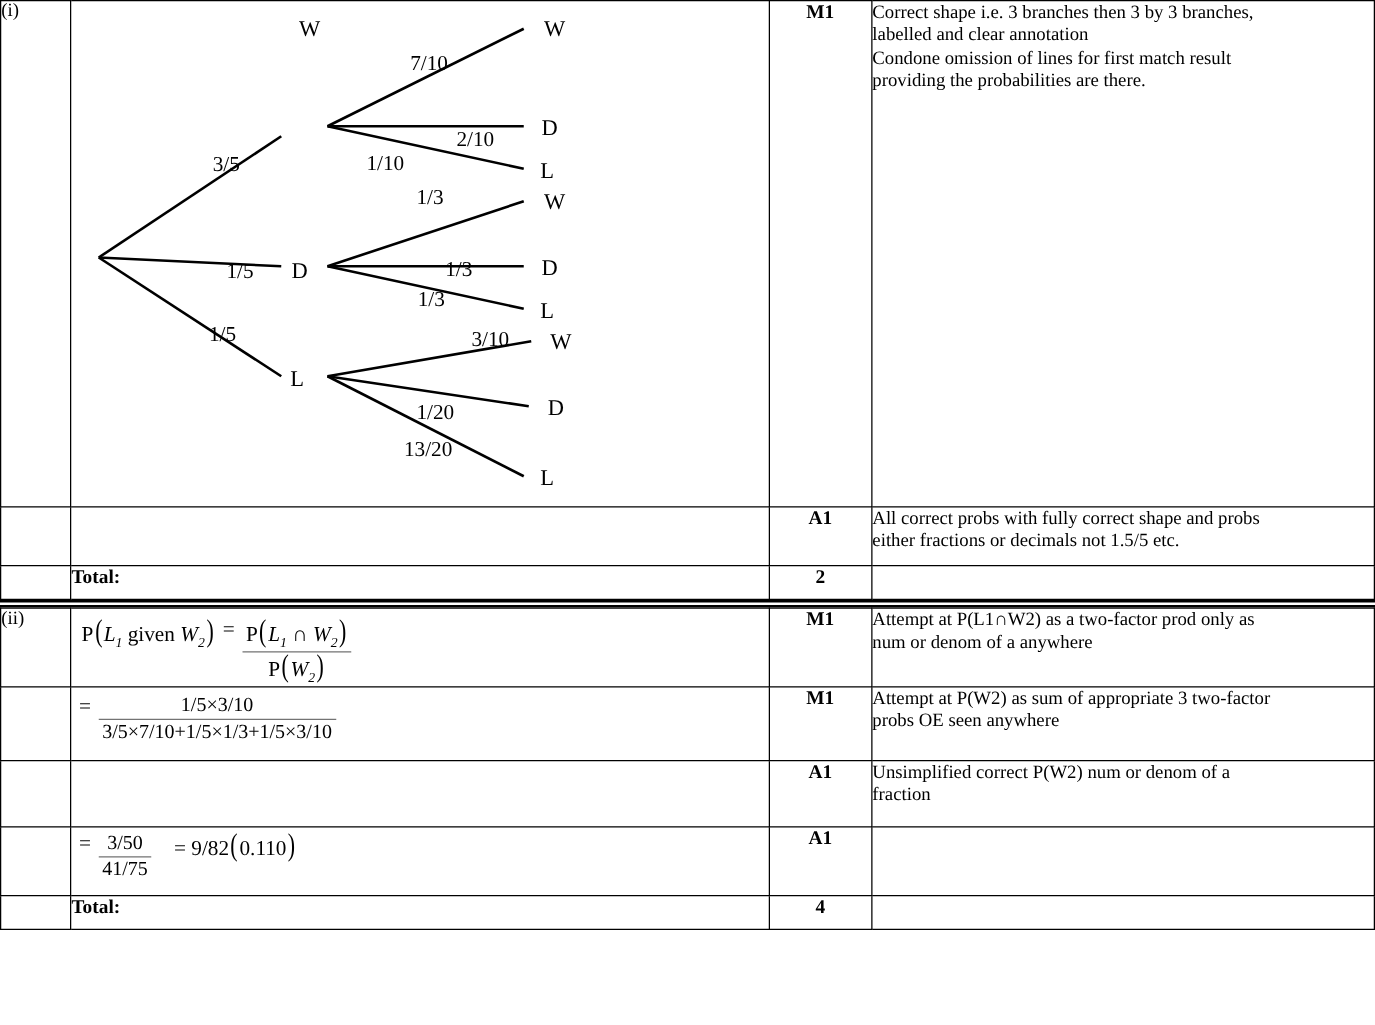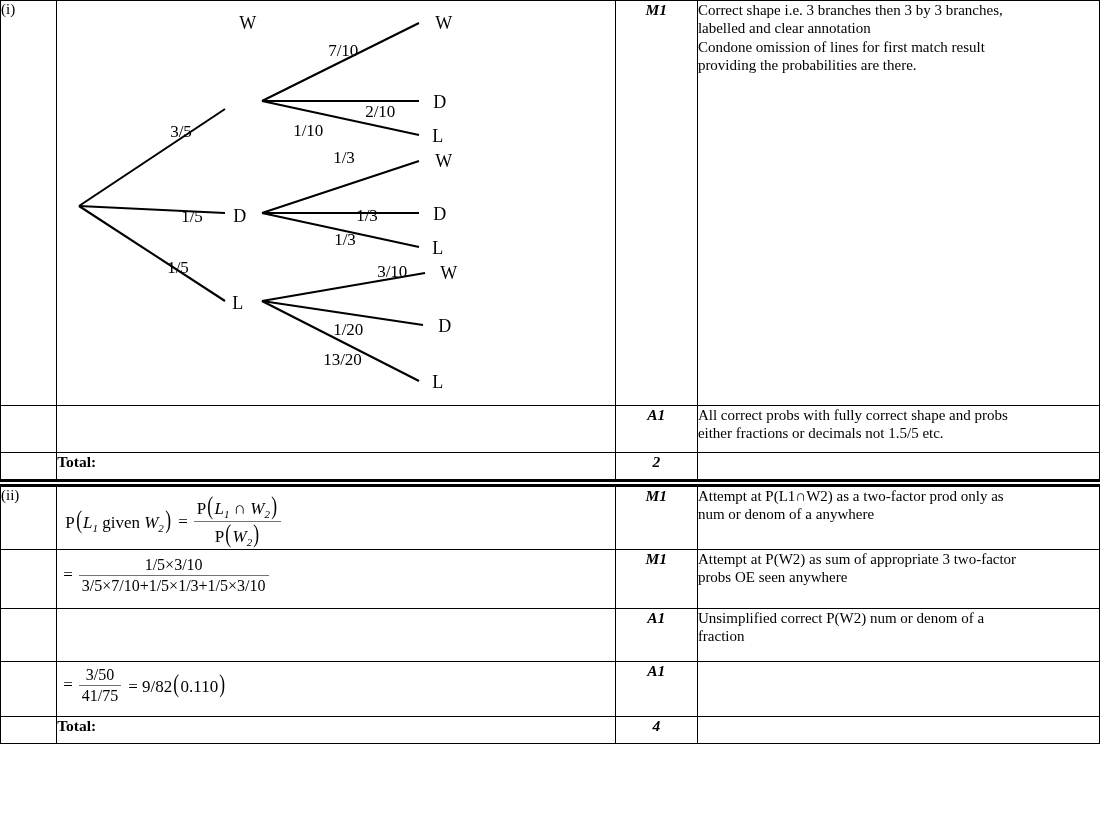--- a/index.html
+++ b/index.html
@@ -42,21 +42,20 @@
   }
   .work-cell {
     position: relative;
     padding: 4px 6px;
   }
   .mark-cell {
     text-align: center;
     font-weight: bold;
     font-size: 15.5px;
     padding: 6px 8px 4px 0;
-    font-style: italic;
   }
   .mark-cell.plain { font-weight: bold; }
   .comment-cell {
     font-family: "Liberation Serif", serif;
     font-size: 15px;
     line-height: 1.22;
     padding: 5px 6px 5px 7px;
   }
   .comment-cell div { white-space: normal; }
   .total-cell {
@@ -106,21 +105,21 @@
     display: block;
     padding: 1px 3px 0 3px;
   }
   .math {
     font-family: "Liberation Serif", serif;
     font-size: 17px;
     line-height: 1.1;
   }
   .mathline {
     display: flex;
-    align-items: center;
+    align-items: flex-start;
     gap: 2px;
   }
   .italic { font-style: italic; }
   .sub {
     font-size: 11px;
     vertical-align: sub;
     font-style: italic;
   }
   .big-paren {
     font-size: 25px;
@@ -280,21 +279,21 @@
 
   <tr>
     <td class="label-cell"></td>
     <td class="work-cell eq-row" style="height:54px">
       <div class="math mathline" style="margin-left:6px;margin-top:4px">
         <span style="margin-right:4px">=</span>
         <span class="frac small-num">
           <span class="num">3/50</span>
           <span class="den">41/75</span>
         </span>
-        <span style="margin-left:5px">= 9/82<span class="big-paren">(</span>0.110<span class="big-paren">)</span></span>
+        <span style="margin-left:16px">= 9/82<span class="big-paren">(</span>0.110<span class="big-paren">)</span></span>
       </div>
     </td>
     <td class="mark-cell">A1</td>
     <td class="comment-cell"></td>
   </tr>
 
   <tr>
     <td class="label-cell"></td>
     <td class="total-cell" style="height:26px">Total:</td>
     <td class="mark-cell plain">4</td>

